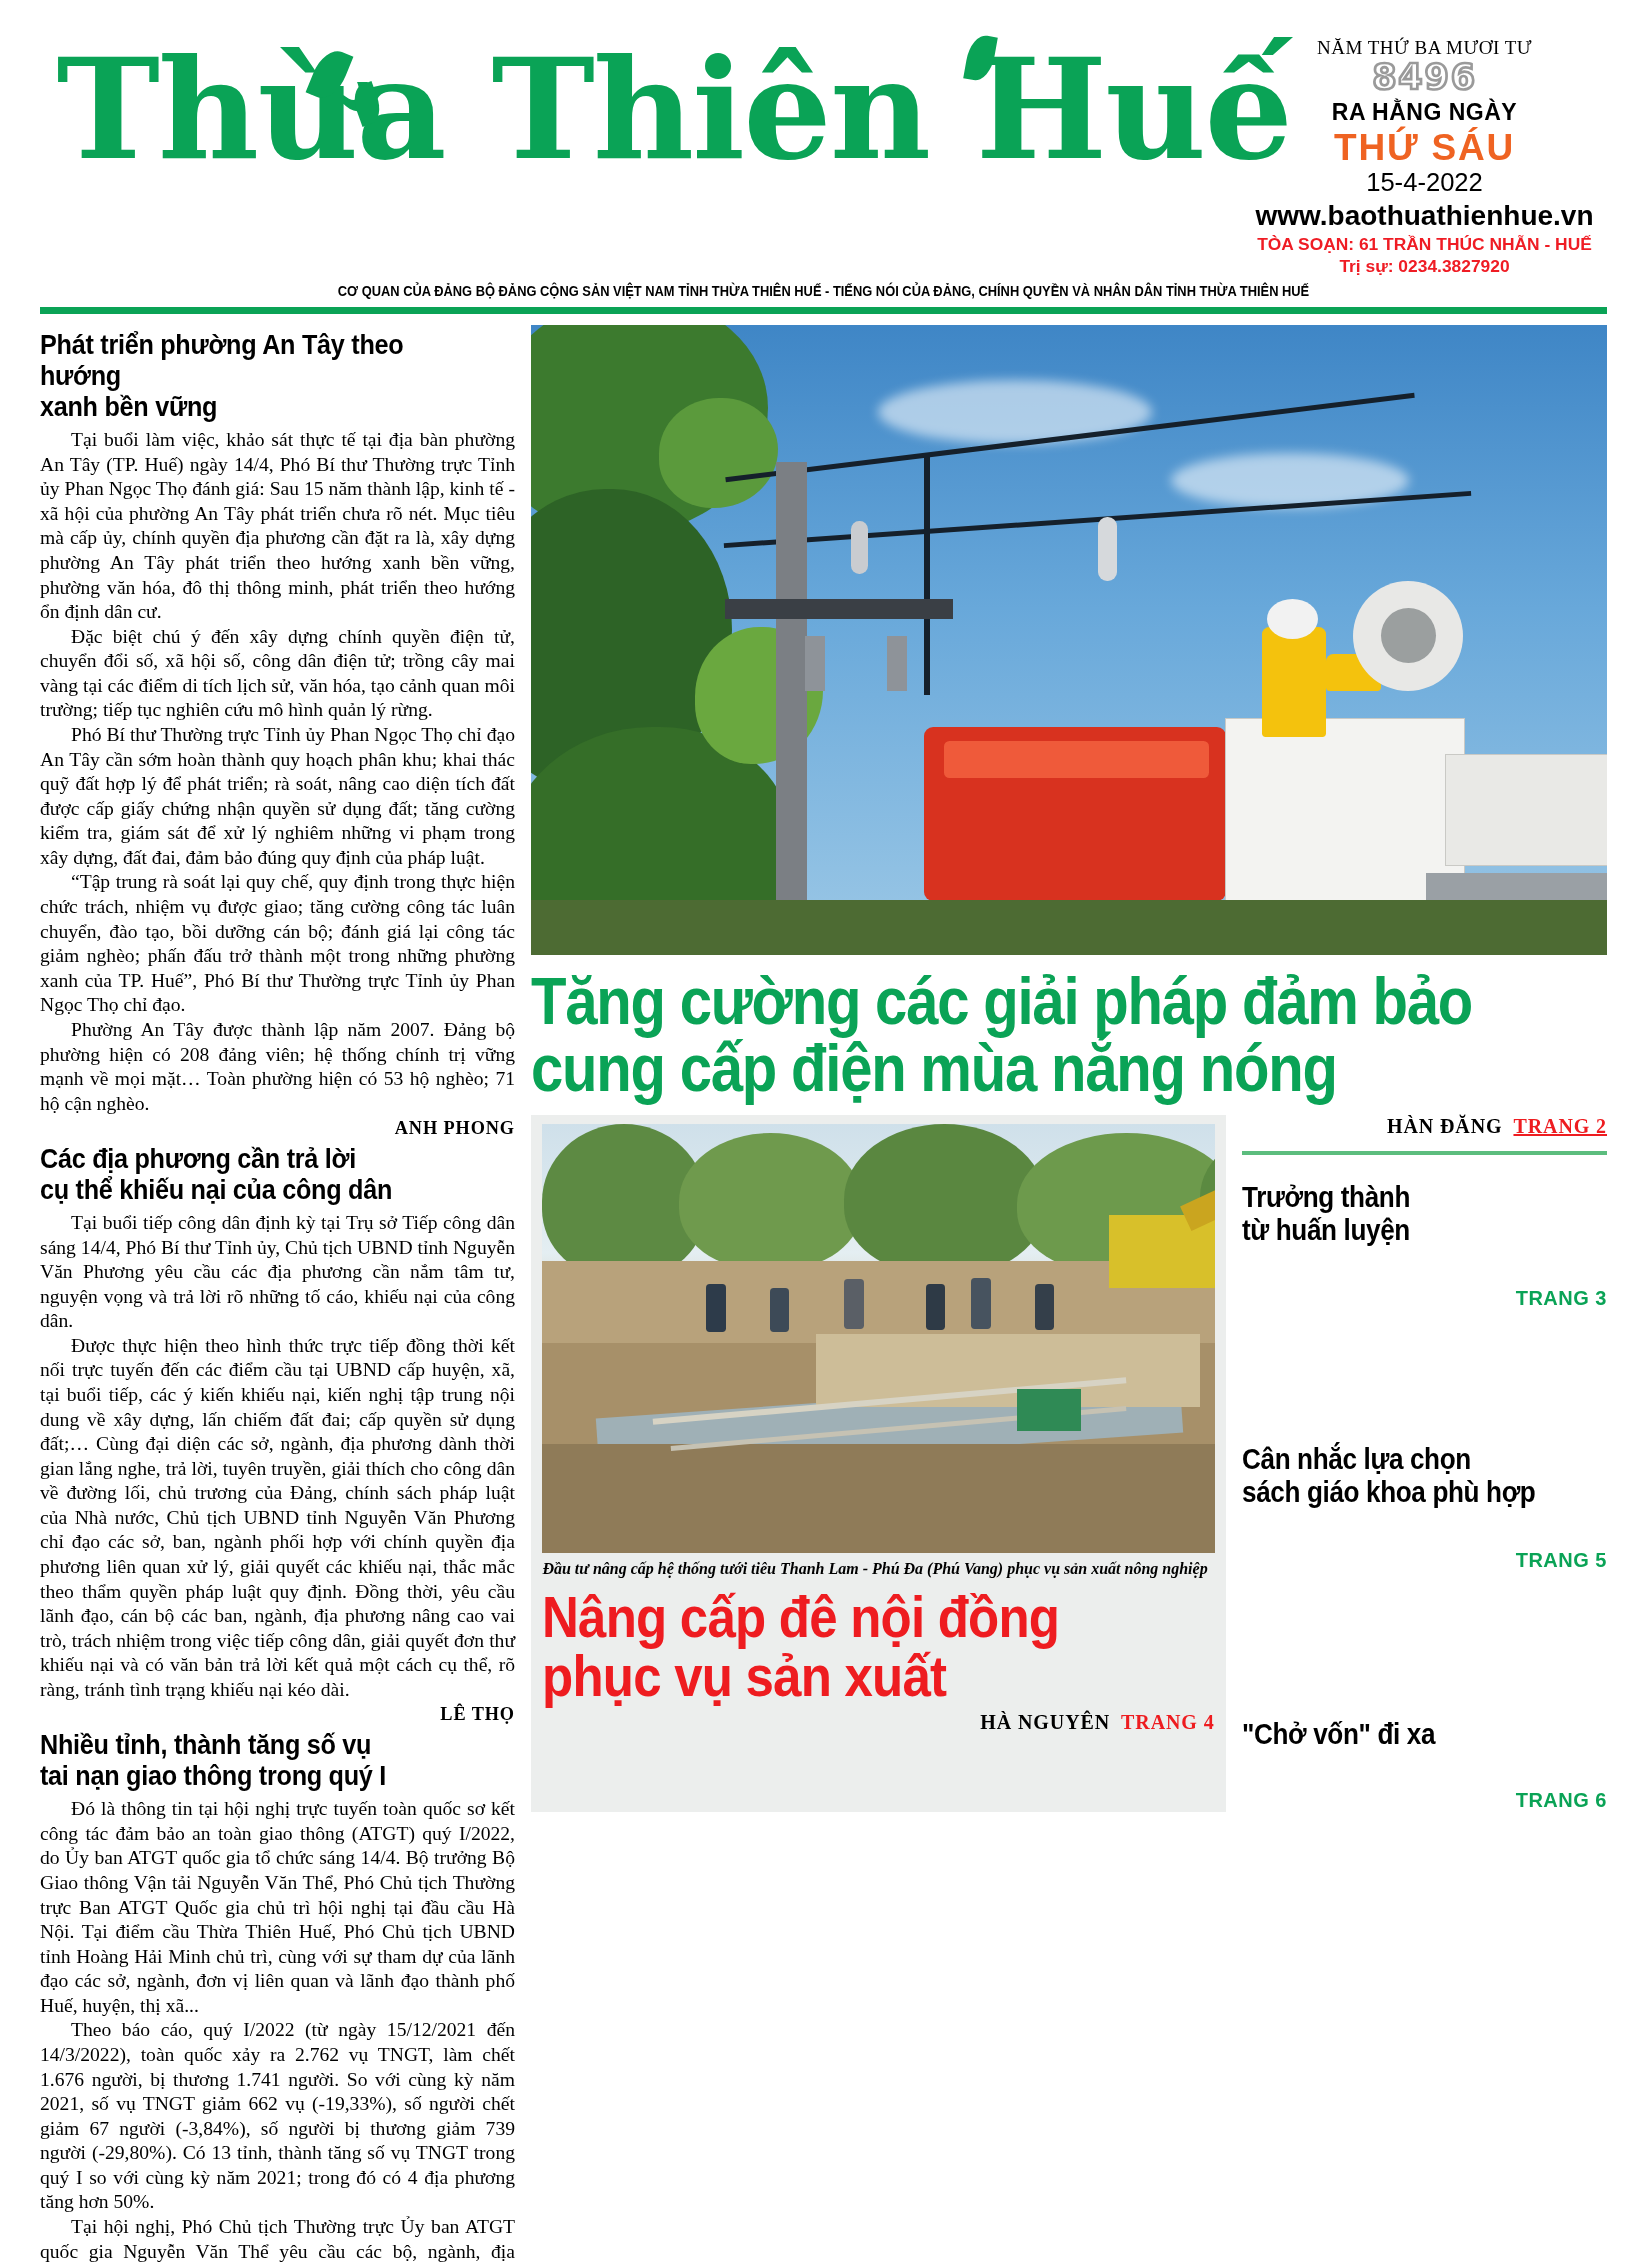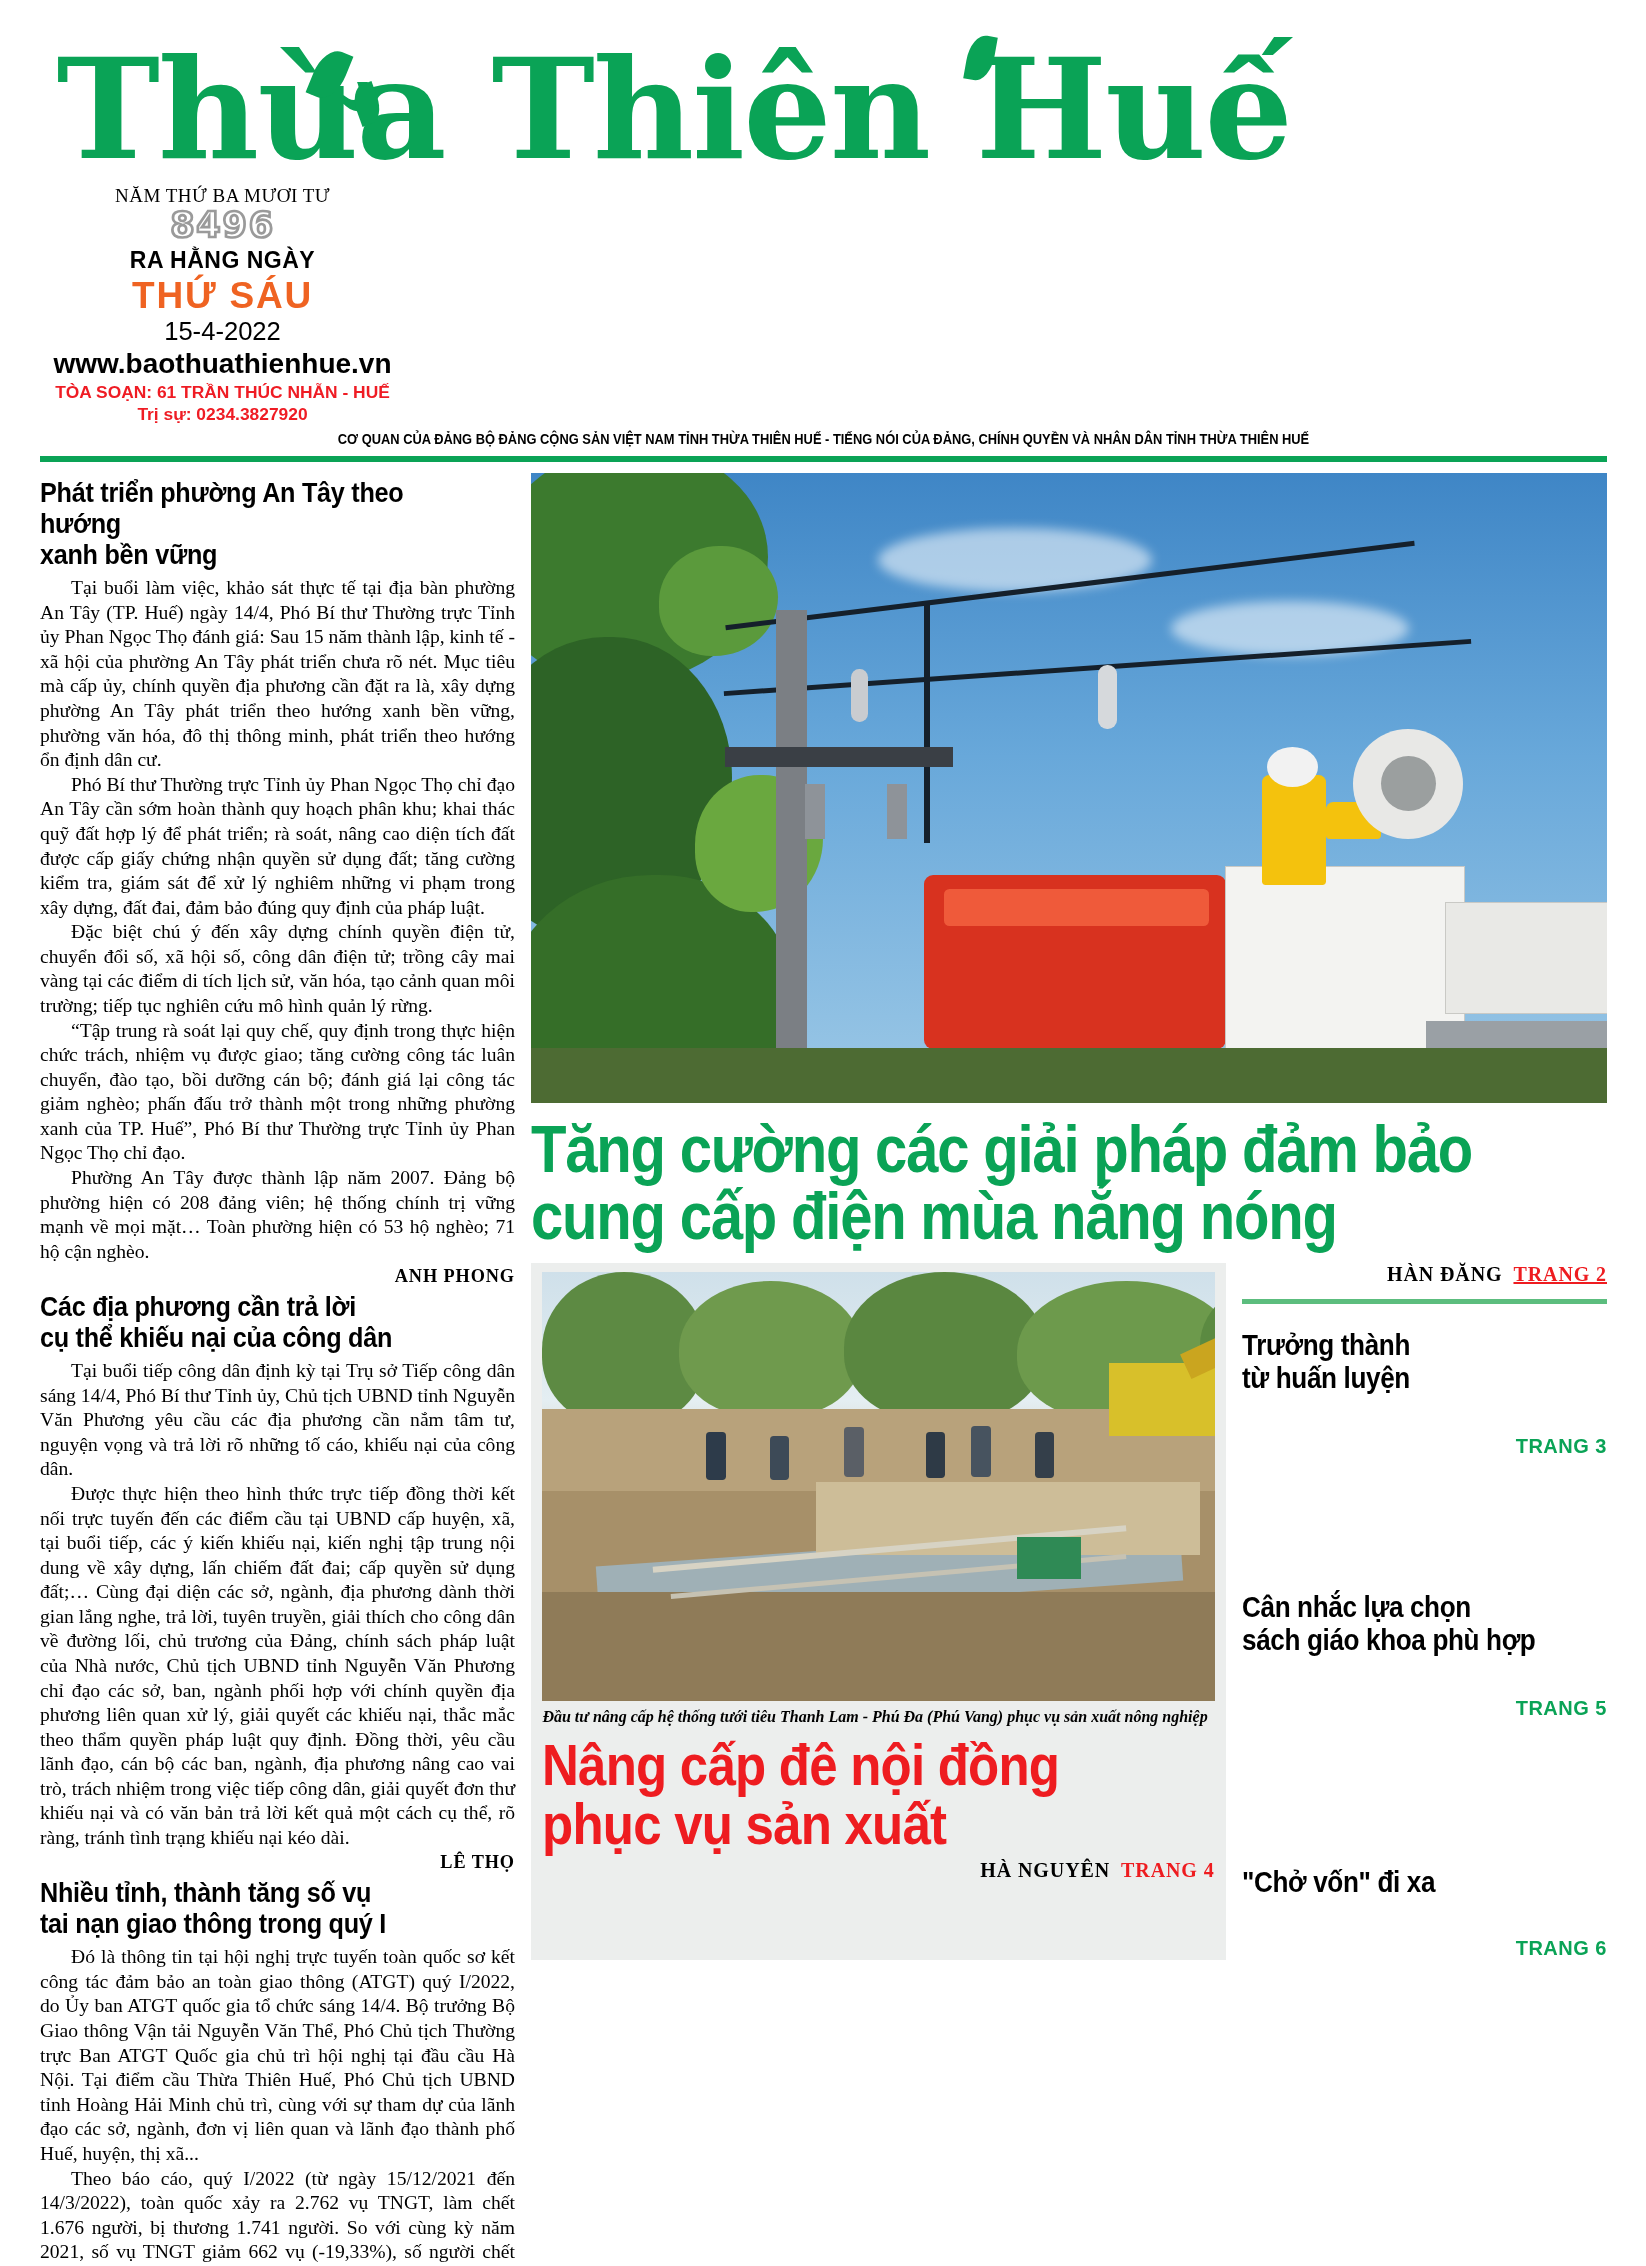--- a/index.html
+++ b/index.html
@@ -1,20 +1,20 @@
 <!DOCTYPE html>
 <html style="font-size:14.6px"><head>
 <meta charset="utf-8">
 <style>
   html,body{margin:0;padding:0;background:#fff;}
   body{width:1647px;height:2267px;font-family:"Liberation Serif",serif;color:#000;-webkit-font-smoothing:antialiased;}
   .page{position:relative;width:1647px;height:2267px;box-sizing:border-box;padding:0 40px;}
 
   
-  .masthead{display:flex;align-items:flex-start;justify-content:space-between;padding-top:31px;flex-direction:column;}
+  .masthead{display:flex;align-items:flex-start;justify-content:space-between;padding-top:31px;}
   .mast-left{position:relative;width:1179px;}
   .mast-title{font-family:"DejaVu Serif","Liberation Serif",serif;font-weight:700;font-size:139px;line-height:1.0;color:#0aa356;letter-spacing:-1.8px;margin:9.1px 0 0 16.4px;white-space:nowrap;}
   .leaf{position:absolute;width:31px;height:51px;background:#0aa356;border-radius:60% 0 60% 0;transform:rotate(22deg);}
   .leaf.l1{left:274px;top:18.3px;}
   .leaf.l2{left:315px;top:53px;width:24px;height:40px;transform:rotate(-20deg);}
   .leaf.l3{left:927px;top:3.7px;width:27.4px;height:46px;transform:rotate(10deg);}
   .mast-right{width:365px;text-align:center;padding-top:5.5px;}
   .mr-year{font-family:"Liberation Serif",serif;font-size:19px;letter-spacing:0.5px;}
   .mr-issue{font-family:"DejaVu Sans",sans-serif;font-weight:700;font-size:35px;color:#fff;line-height:1.05;
             -webkit-text-stroke:2.7px #9a9a9a;text-shadow:0 0 0 #9a9a9a;letter-spacing:1.8px;}
@@ -108,22 +108,22 @@
 
   <div class="content">
 
     <div class="col-left">
 
       <div>
         <div class="art-head">Phát triển phường An Tây theo hướng
 xanh bền vững</div>
         <div class="art-body">
           <p>Tại buổi làm việc, khảo sát thực tế tại địa bàn phường An Tây (TP. Huế) ngày 14/4, Phó Bí thư Thường trực Tỉnh ủy Phan Ngọc Thọ đánh giá: Sau 15 năm thành lập, kinh tế - xã hội của phường An Tây phát triển chưa rõ nét. Mục tiêu mà cấp ủy, chính quyền địa phương cần đặt ra là, xây dựng phường An Tây phát triển theo hướng xanh bền vững, phường văn hóa, đô thị thông minh, phát triển theo hướng ổn định dân cư.</p>
+          <p>Đặc biệt chú ý đến xây dựng chính quyền điện tử, chuyển đổi số, xã hội số, công dân điện tử; trồng cây mai vàng tại các điểm di tích lịch sử, văn hóa, tạo cảnh quan môi trường; tiếp tục nghiên cứu mô hình quản lý rừng.</p>
           <p>Phó Bí thư Thường trực Tỉnh ủy Phan Ngọc Thọ chỉ đạo An Tây cần sớm hoàn thành quy hoạch phân khu; khai thác quỹ đất hợp lý để phát triển; rà soát, nâng cao diện tích đất được cấp giấy chứng nhận quyền sử dụng đất; tăng cường kiểm tra, giám sát để xử lý nghiêm những vi phạm trong xây dựng, đất đai, đảm bảo đúng quy định của pháp luật.</p>
-          <p>Đặc biệt chú ý đến xây dựng chính quyền điện tử, chuyển đổi số, xã hội số, công dân điện tử; trồng cây mai vàng tại các điểm di tích lịch sử, văn hóa, tạo cảnh quan môi trường; tiếp tục nghiên cứu mô hình quản lý rừng.</p>
           <p>“Tập trung rà soát lại quy chế, quy định trong thực hiện chức trách, nhiệm vụ được giao; tăng cường công tác luân chuyển, đào tạo, bồi dưỡng cán bộ; đánh giá lại công tác giảm nghèo; phấn đấu trở thành một trong những phường xanh của TP. Huế”, Phó Bí thư Thường trực Tỉnh ủy Phan Ngọc Thọ chỉ đạo.</p>
           <p>Phường An Tây được thành lập năm 2007. Đảng bộ phường hiện có 208 đảng viên; hệ thống chính trị vững mạnh về mọi mặt… Toàn phường hiện có 53 hộ nghèo; 71 hộ cận nghèo.</p>
         </div>
         <div class="byline">ANH PHONG</div>
       </div>
 
       <div>
         <div class="art-head">Các địa phương cần trả lời
 cụ thể khiếu nại của công dân</div>
         <div class="art-body">

